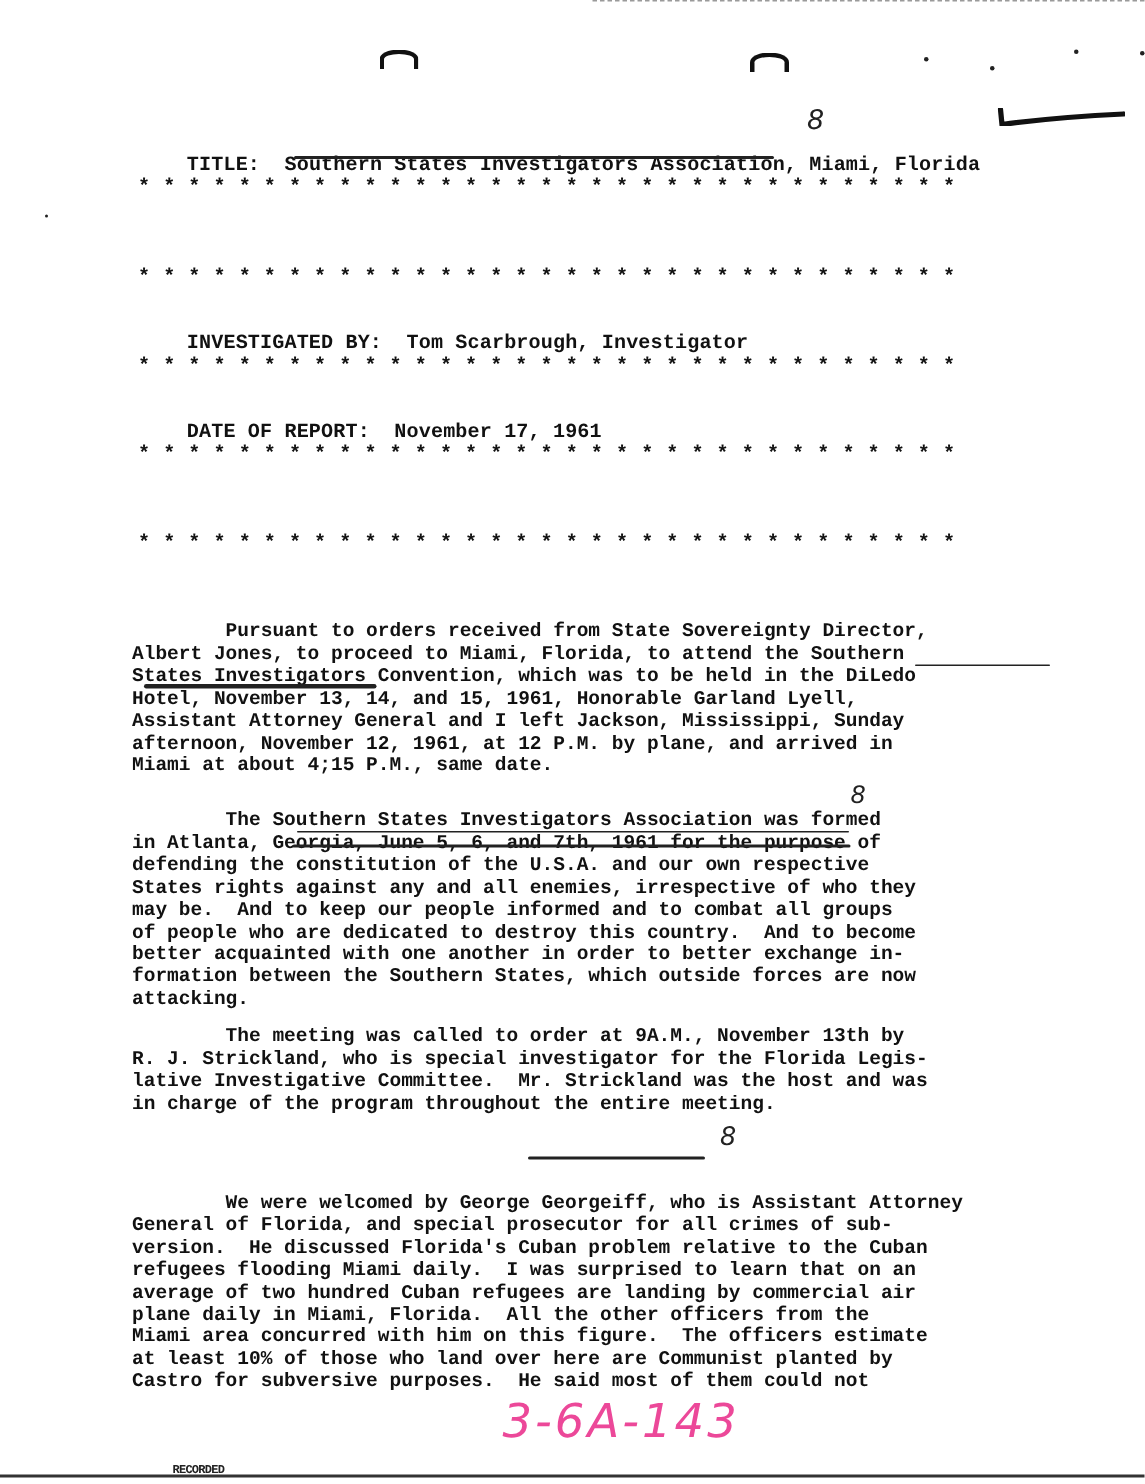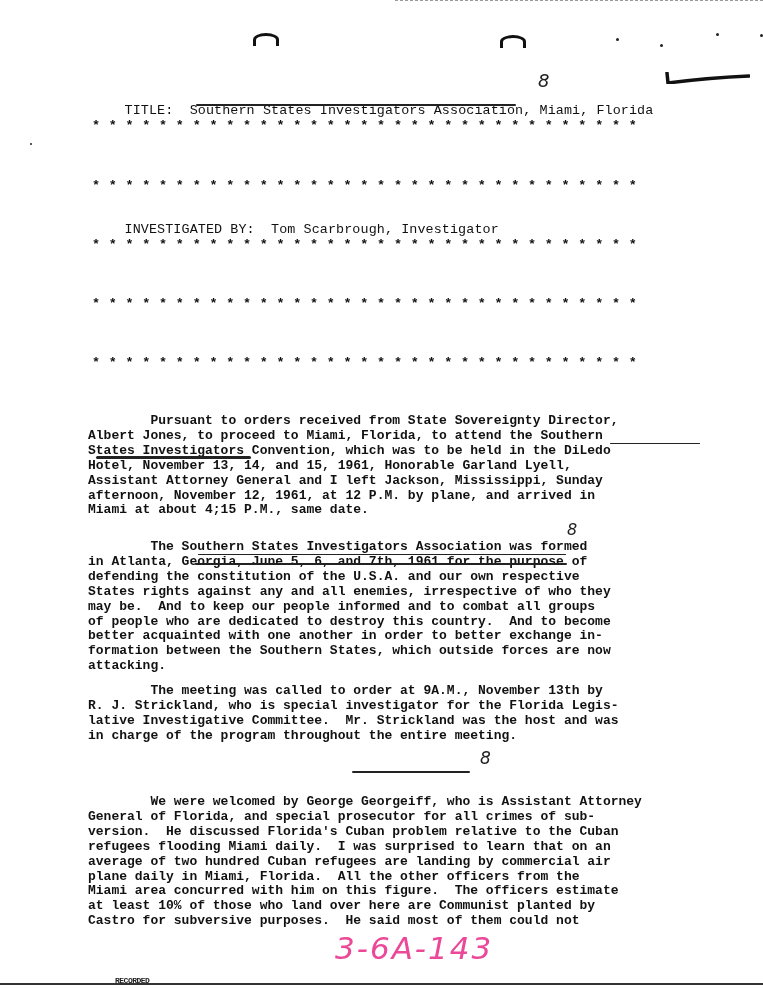--- a/index.html
+++ b/index.html
@@ -47,21 +47,21 @@
     }
     .check-mark {
       position: absolute;
       left: 665px; top: 72px;
       width: 85px; height: 12px;
     }
     .header-line {
       position: absolute;
       left: 92px;
       font-size: 13.4px;
-      font-weight: normal;
+      font-weight: bold;
       white-space: pre;
       letter-spacing: 0.1px;
     }
     .stars {
       position: absolute;
       left: 92px;
       font-size: 13.4px;
       font-weight: bold;
       white-space: pre;
       letter-spacing: 0.35px;
@@ -139,20 +139,23 @@
 
 
   <div class="stars" style="top:178px;">* * * * * * * * * * * * * * * * * * * * * * * * * * * * * * * * *</div>
 
   <div class="header-line" style="top:207px;">
     <span>INVESTIGATED BY:</span>  <span>Tom Scarbrough, Investigator</span>
   </div>
 
   <div class="stars" style="top:237px;">* * * * * * * * * * * * * * * * * * * * * * * * * * * * * * * * *</div>
 
+  <div class="header-line" style="top:266px;">
+    <span>DATE OF REPORT:</span>  <span>November 17, 1961</span>
+  </div>
 
   <div class="stars" style="top:296px;">* * * * * * * * * * * * * * * * * * * * * * * * * * * * * * * * *</div>
 
 
   <div class="stars" style="top:355px;">* * * * * * * * * * * * * * * * * * * * * * * * * * * * * * * * *</div>
 
   <div class="paragraph" style="top:414px;">        Pursuant to orders received from State Sovereignty Director,
 Albert Jones, to proceed to Miami, Florida, to attend the Southern
 States Investigators Convention, which was to be held in the DiLedo
 Hotel, November 13, 14, and 15, 1961, Honorable Garland Lyell,

